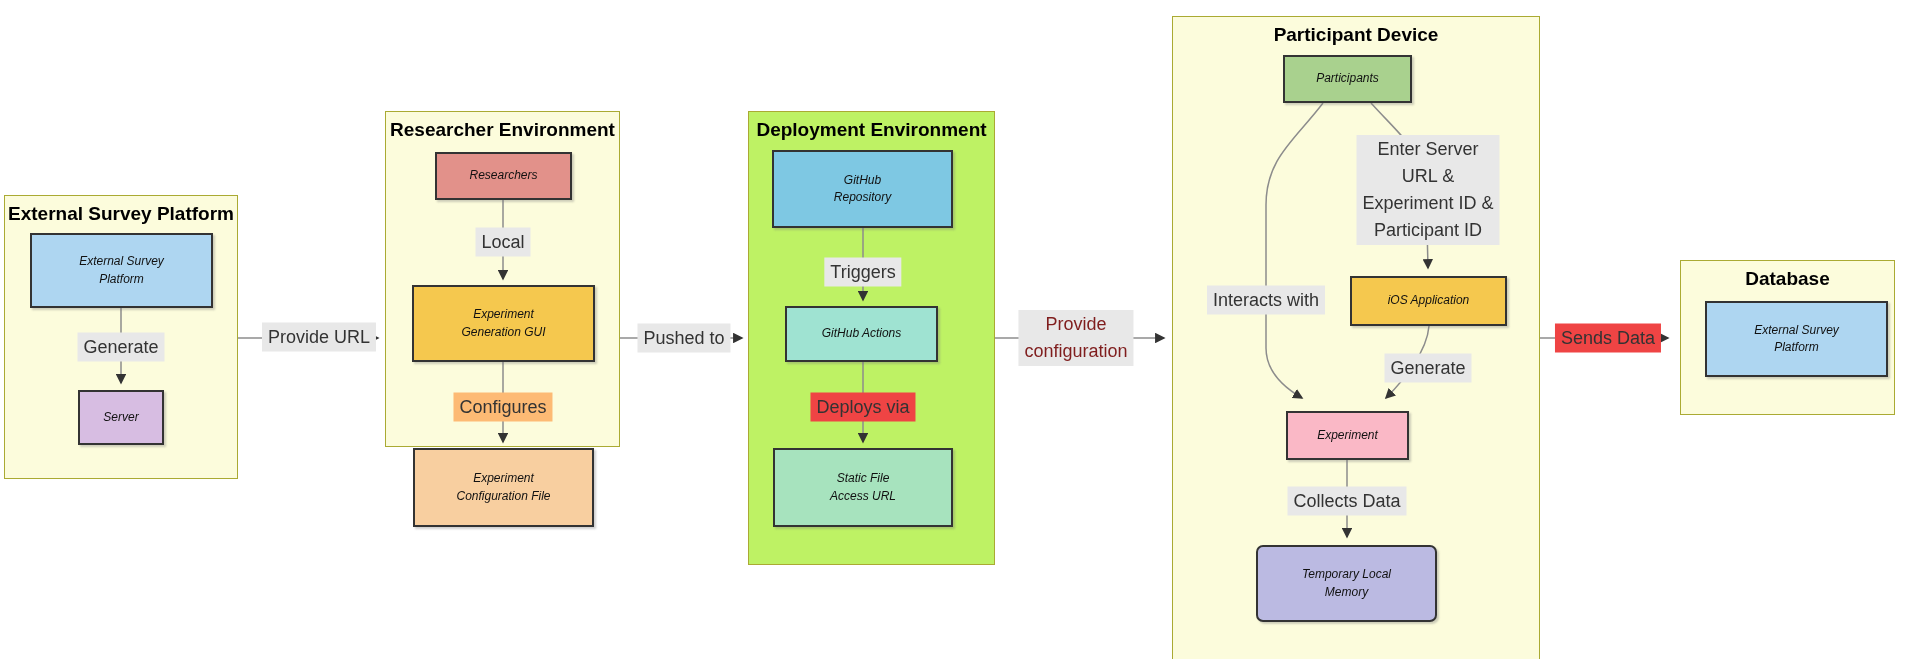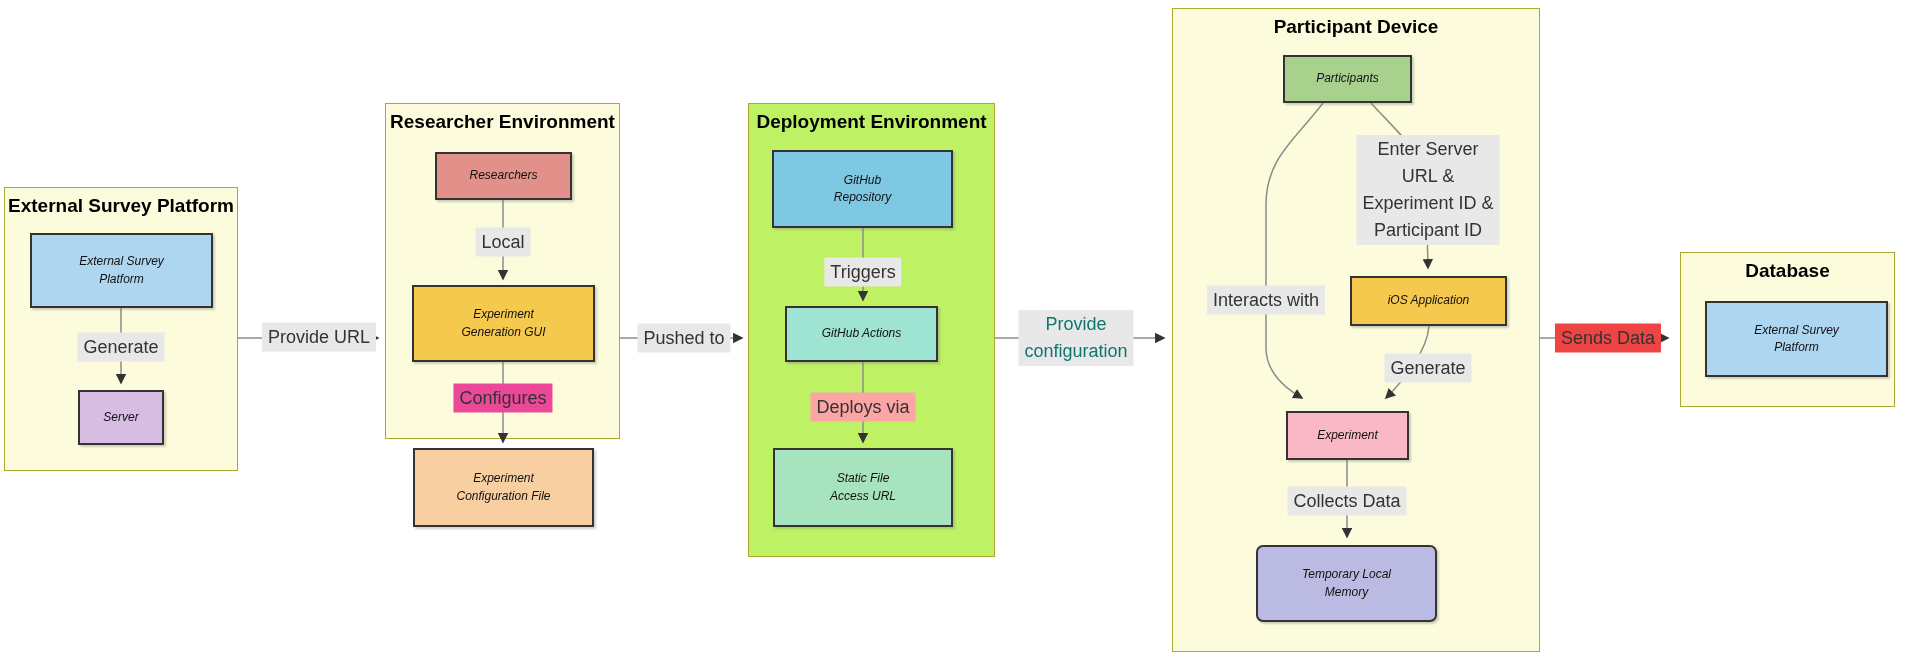--- a/index.html
+++ b/index.html
@@ -9,20 +9,21 @@
     height: 659px;
     background: #ffffff;
     font-family: "Liberation Sans", sans-serif;
     overflow: hidden;
   }
   .container {
     position: absolute;
     background: #fcfcdc;
     border: 1.3px solid #aaaa33;
     box-sizing: border-box;
+    margin-top: 8px;
   }
   .container-title {
     position: absolute;
     top: 7px;
     left: 0;
     width: 100%;
     text-align: center;
     font-weight: bold;
     font-size: 19px;
     color: #000000;
@@ -123,25 +124,25 @@
       <div class="node" style="left: 1286px; top: 411px; width: 123px; height: 49px; background: rgb(250, 184, 198); border-color: rgb(51, 51, 51);"><span>Experiment</span></div>
       <div class="node" style="left: 1256px; top: 545px; width: 181px; height: 77px; background: rgb(187, 186, 226); border-color: rgb(51, 51, 51); border-radius: 7px;"><span>Temporary Local
 Memory</span></div>
       <div class="node" style="left: 1705px; top: 301px; width: 183px; height: 76px; background: rgb(174, 214, 241); border-color: rgb(51, 51, 51);"><span>External Survey
 Platform</span></div>
     </div>
   <div id="edge-labels">
       <div class="edge-label" style="left: 121px; top: 347px; background: rgb(232, 232, 232); color: rgb(51, 51, 51);">Generate</div>
       <div class="edge-label" style="left: 319px; top: 337px; background: rgb(232, 232, 232); color: rgb(51, 51, 51);">Provide URL</div>
       <div class="edge-label" style="left: 503px; top: 242px; background: rgb(232, 232, 232); color: rgb(51, 51, 51);">Local</div>
-      <div class="edge-label" style="left: 503px; top: 398px; background: #ec4899; color: rgb(51, 51, 51);">Configures</div>
+      <div class="edge-label" style="left: 503px; top: 407px; background: #fdba74; color: rgb(51, 51, 51);">Configures</div>
       <div class="edge-label" style="left: 684px; top: 338px; background: rgb(232, 232, 232); color: rgb(51, 51, 51);">Pushed to</div>
       <div class="edge-label" style="left: 863px; top: 272px; background: rgb(232, 232, 232); color: rgb(51, 51, 51);">Triggers</div>
-      <div class="edge-label" style="left: 863px; top: 407px; background: #fca5a5; color: rgb(51, 51, 51);">Deploys via</div>
-      <div class="edge-label" style="left: 1076px; top: 338px; background: rgb(232, 232, 232); color: #0f766e;">Provide
+      <div class="edge-label" style="left: 863px; top: 407px; background: #ef4444; color: rgb(51, 51, 51);">Deploys via</div>
+      <div class="edge-label" style="left: 1076px; top: 338px; background: rgb(232, 232, 232); color: #7f1d1d;">Provide
 configuration</div>
       <div class="edge-label" style="left: 1428px; top: 190px; background: rgb(232, 232, 232); color: rgb(51, 51, 51);">Enter Server
 URL &amp;
 Experiment ID &amp;
 Participant ID</div>
       <div class="edge-label" style="left: 1266px; top: 300px; background: rgb(232, 232, 232); color: rgb(51, 51, 51);">Interacts with</div>
       <div class="edge-label" style="left: 1428px; top: 368px; background: rgb(232, 232, 232); color: rgb(51, 51, 51);">Generate</div>
       <div class="edge-label" style="left: 1347px; top: 501px; background: rgb(232, 232, 232); color: rgb(51, 51, 51);">Collects Data</div>
       <div class="edge-label" style="left: 1608px; top: 338px; background: #ef4444; color: rgb(51, 51, 51);">Sends Data</div>
     </div>

